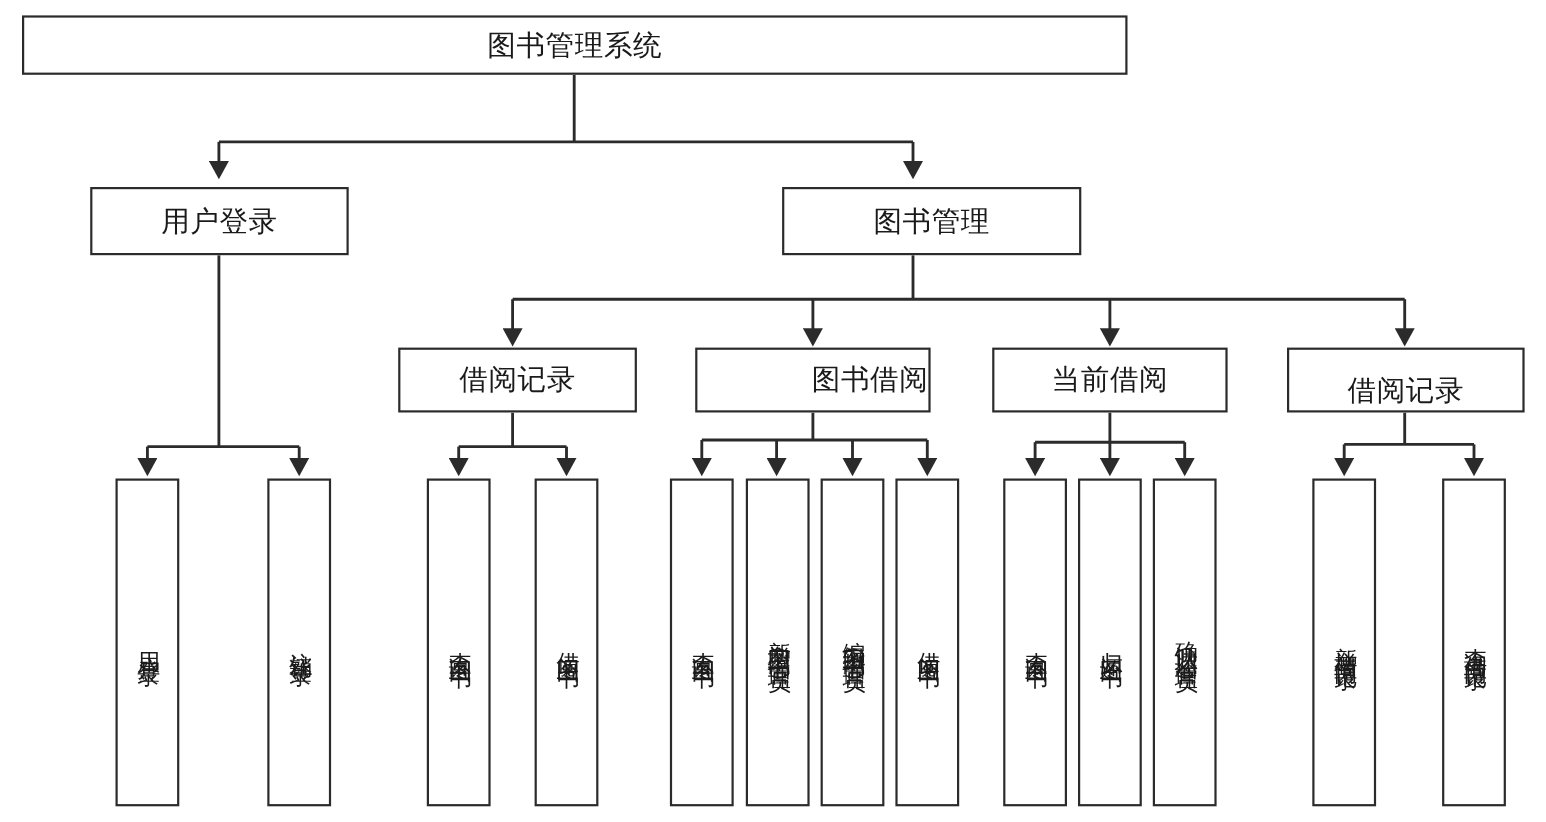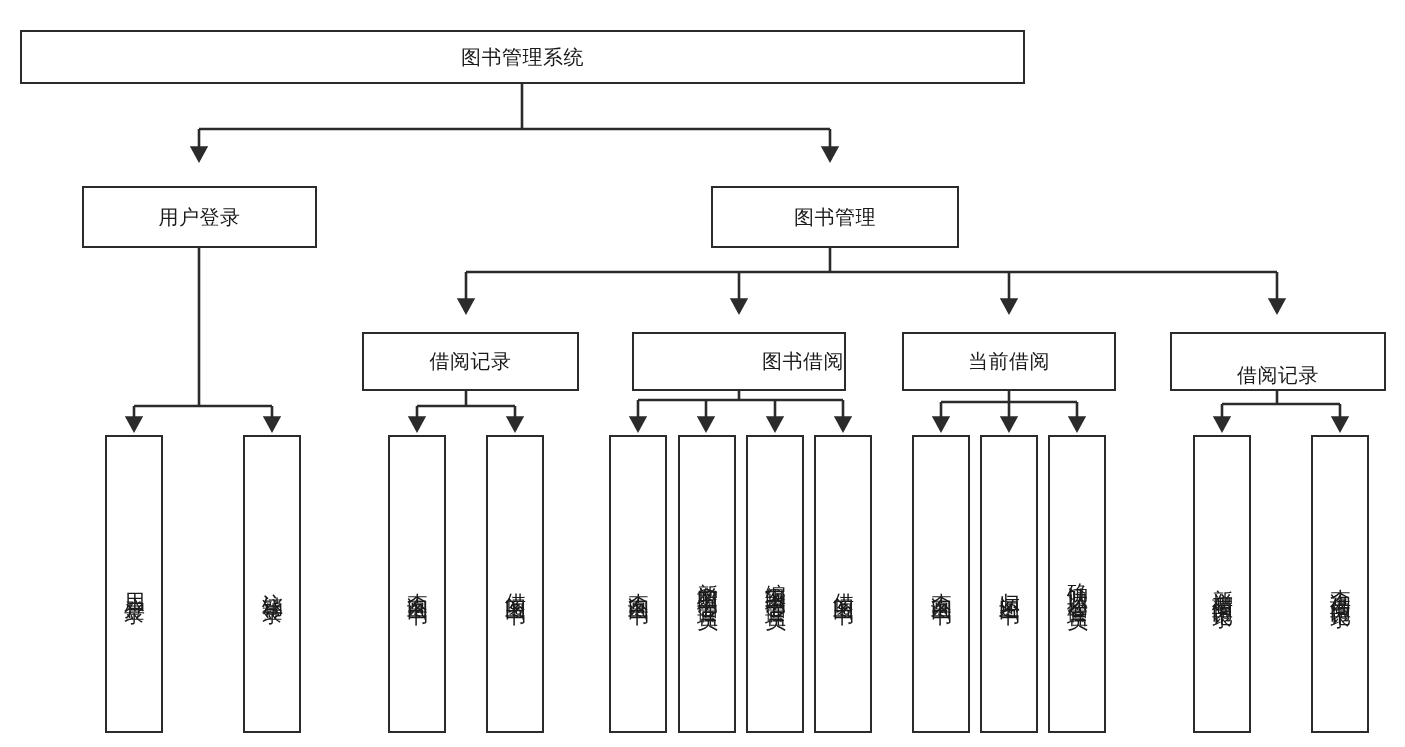--- a/index.html
+++ b/index.html
@@ -29,23 +29,22 @@
     position: absolute;
     box-sizing: border-box;
     border: 2px solid #2b2b2b;
     background: #ffffff;
     display: flex;
     align-items: center;
     justify-content: center;
     color: #1a1a1a;
   }
   .node.h {
-    font-size: 20px;
+    font-size: 26px;
     letter-spacing: 0.5px;
-    margin-top: 16px;
   }
   .node.v {
     font-size: 21px;
     letter-spacing: 1px;
   }
   .node.v .vtext {
     writing-mode: vertical-rl;
     text-orientation: upright;
     line-height: 1.18;
     letter-spacing: 4px;
@@ -114,21 +113,21 @@
     </g>
   </svg>
 
   <div class="node h" style="left:20px; top:14px; width:1005px; height:54px;">
     <span>图书管理系统</span>
   </div>
 
   <div class="node h" style="left:82px; top:170px; width:235px; height:62px;">
     <span>用户登录</span>
   </div>
-  <div class="node h" style="left:711px; top:170px; width:248px; height:62px;">
+  <div class="node h" style="left:711px; top:170px; width:272px; height:62px;">
     <span>图书管理</span>
   </div>
 
   <div class="node h" style="left:362px; top:316px; width:217px; height:59px;">
     <span>借阅记录</span>
   </div>
   <div class="node h" style="left:632px; top:316px; width:214px; height:59px;justify-content:flex-end;">
     <span>图书借阅</span>
   </div>
   <div class="node h" style="left:902px; top:316px; width:214px; height:59px;">

